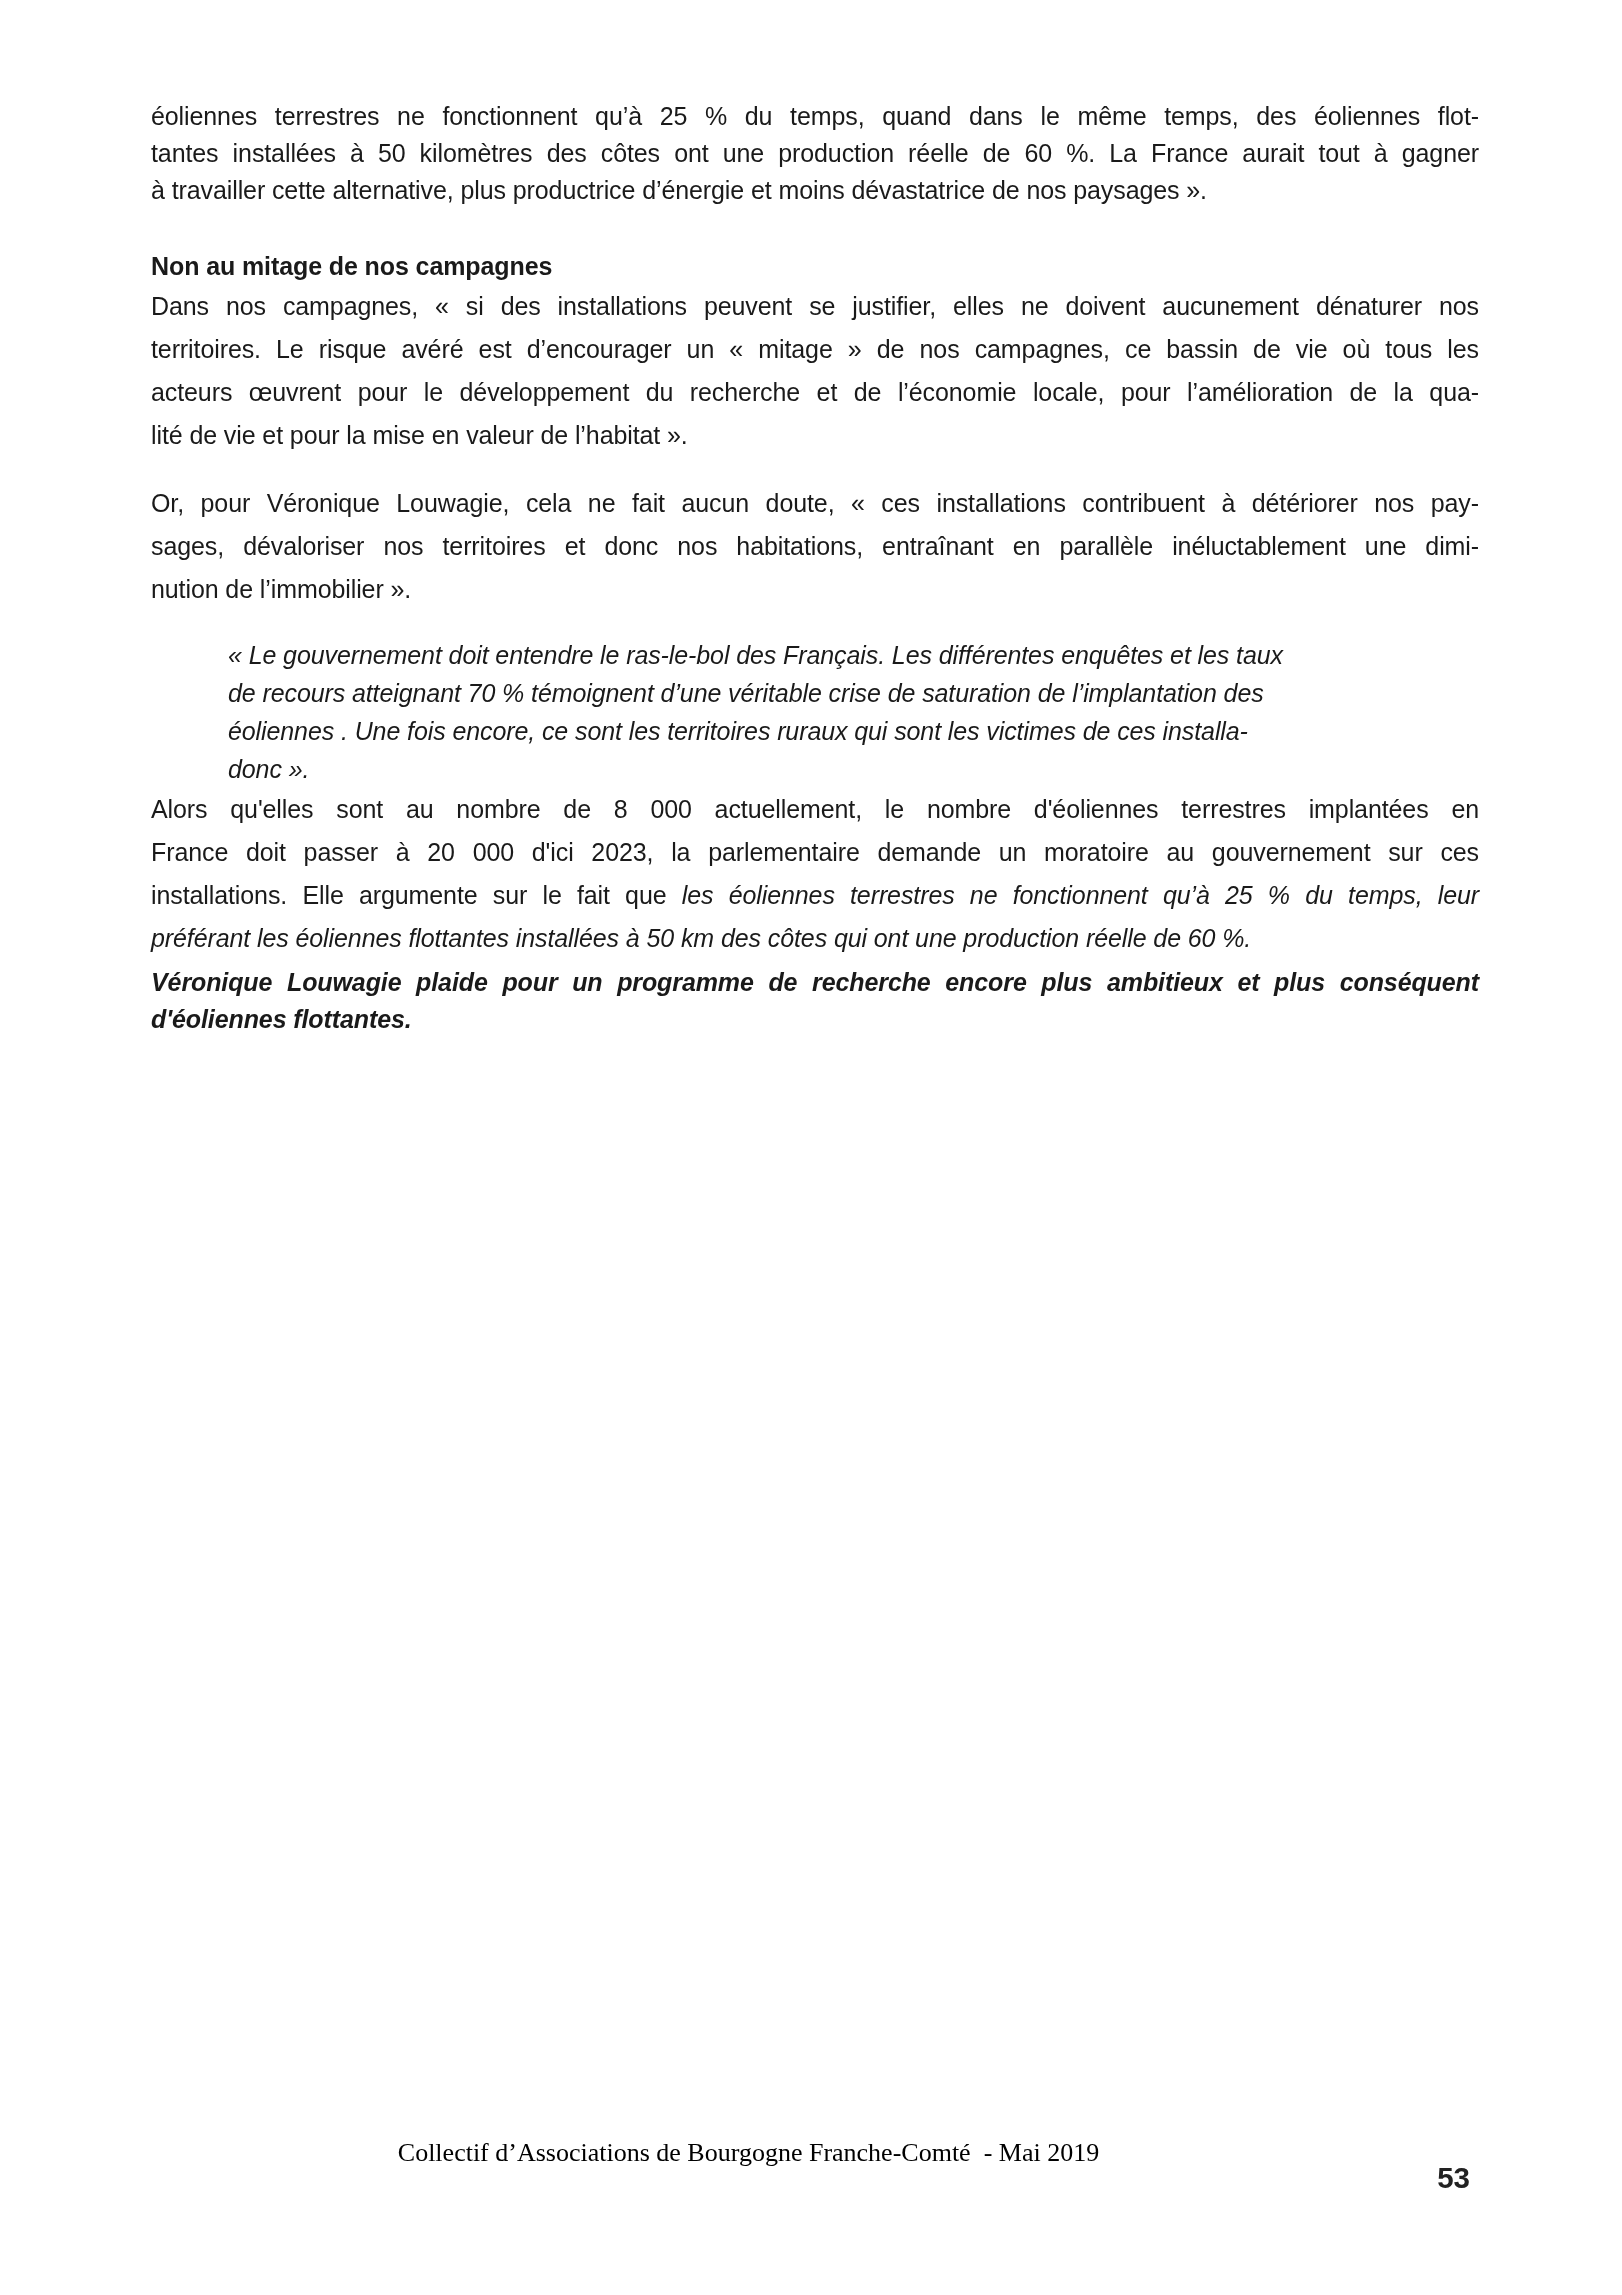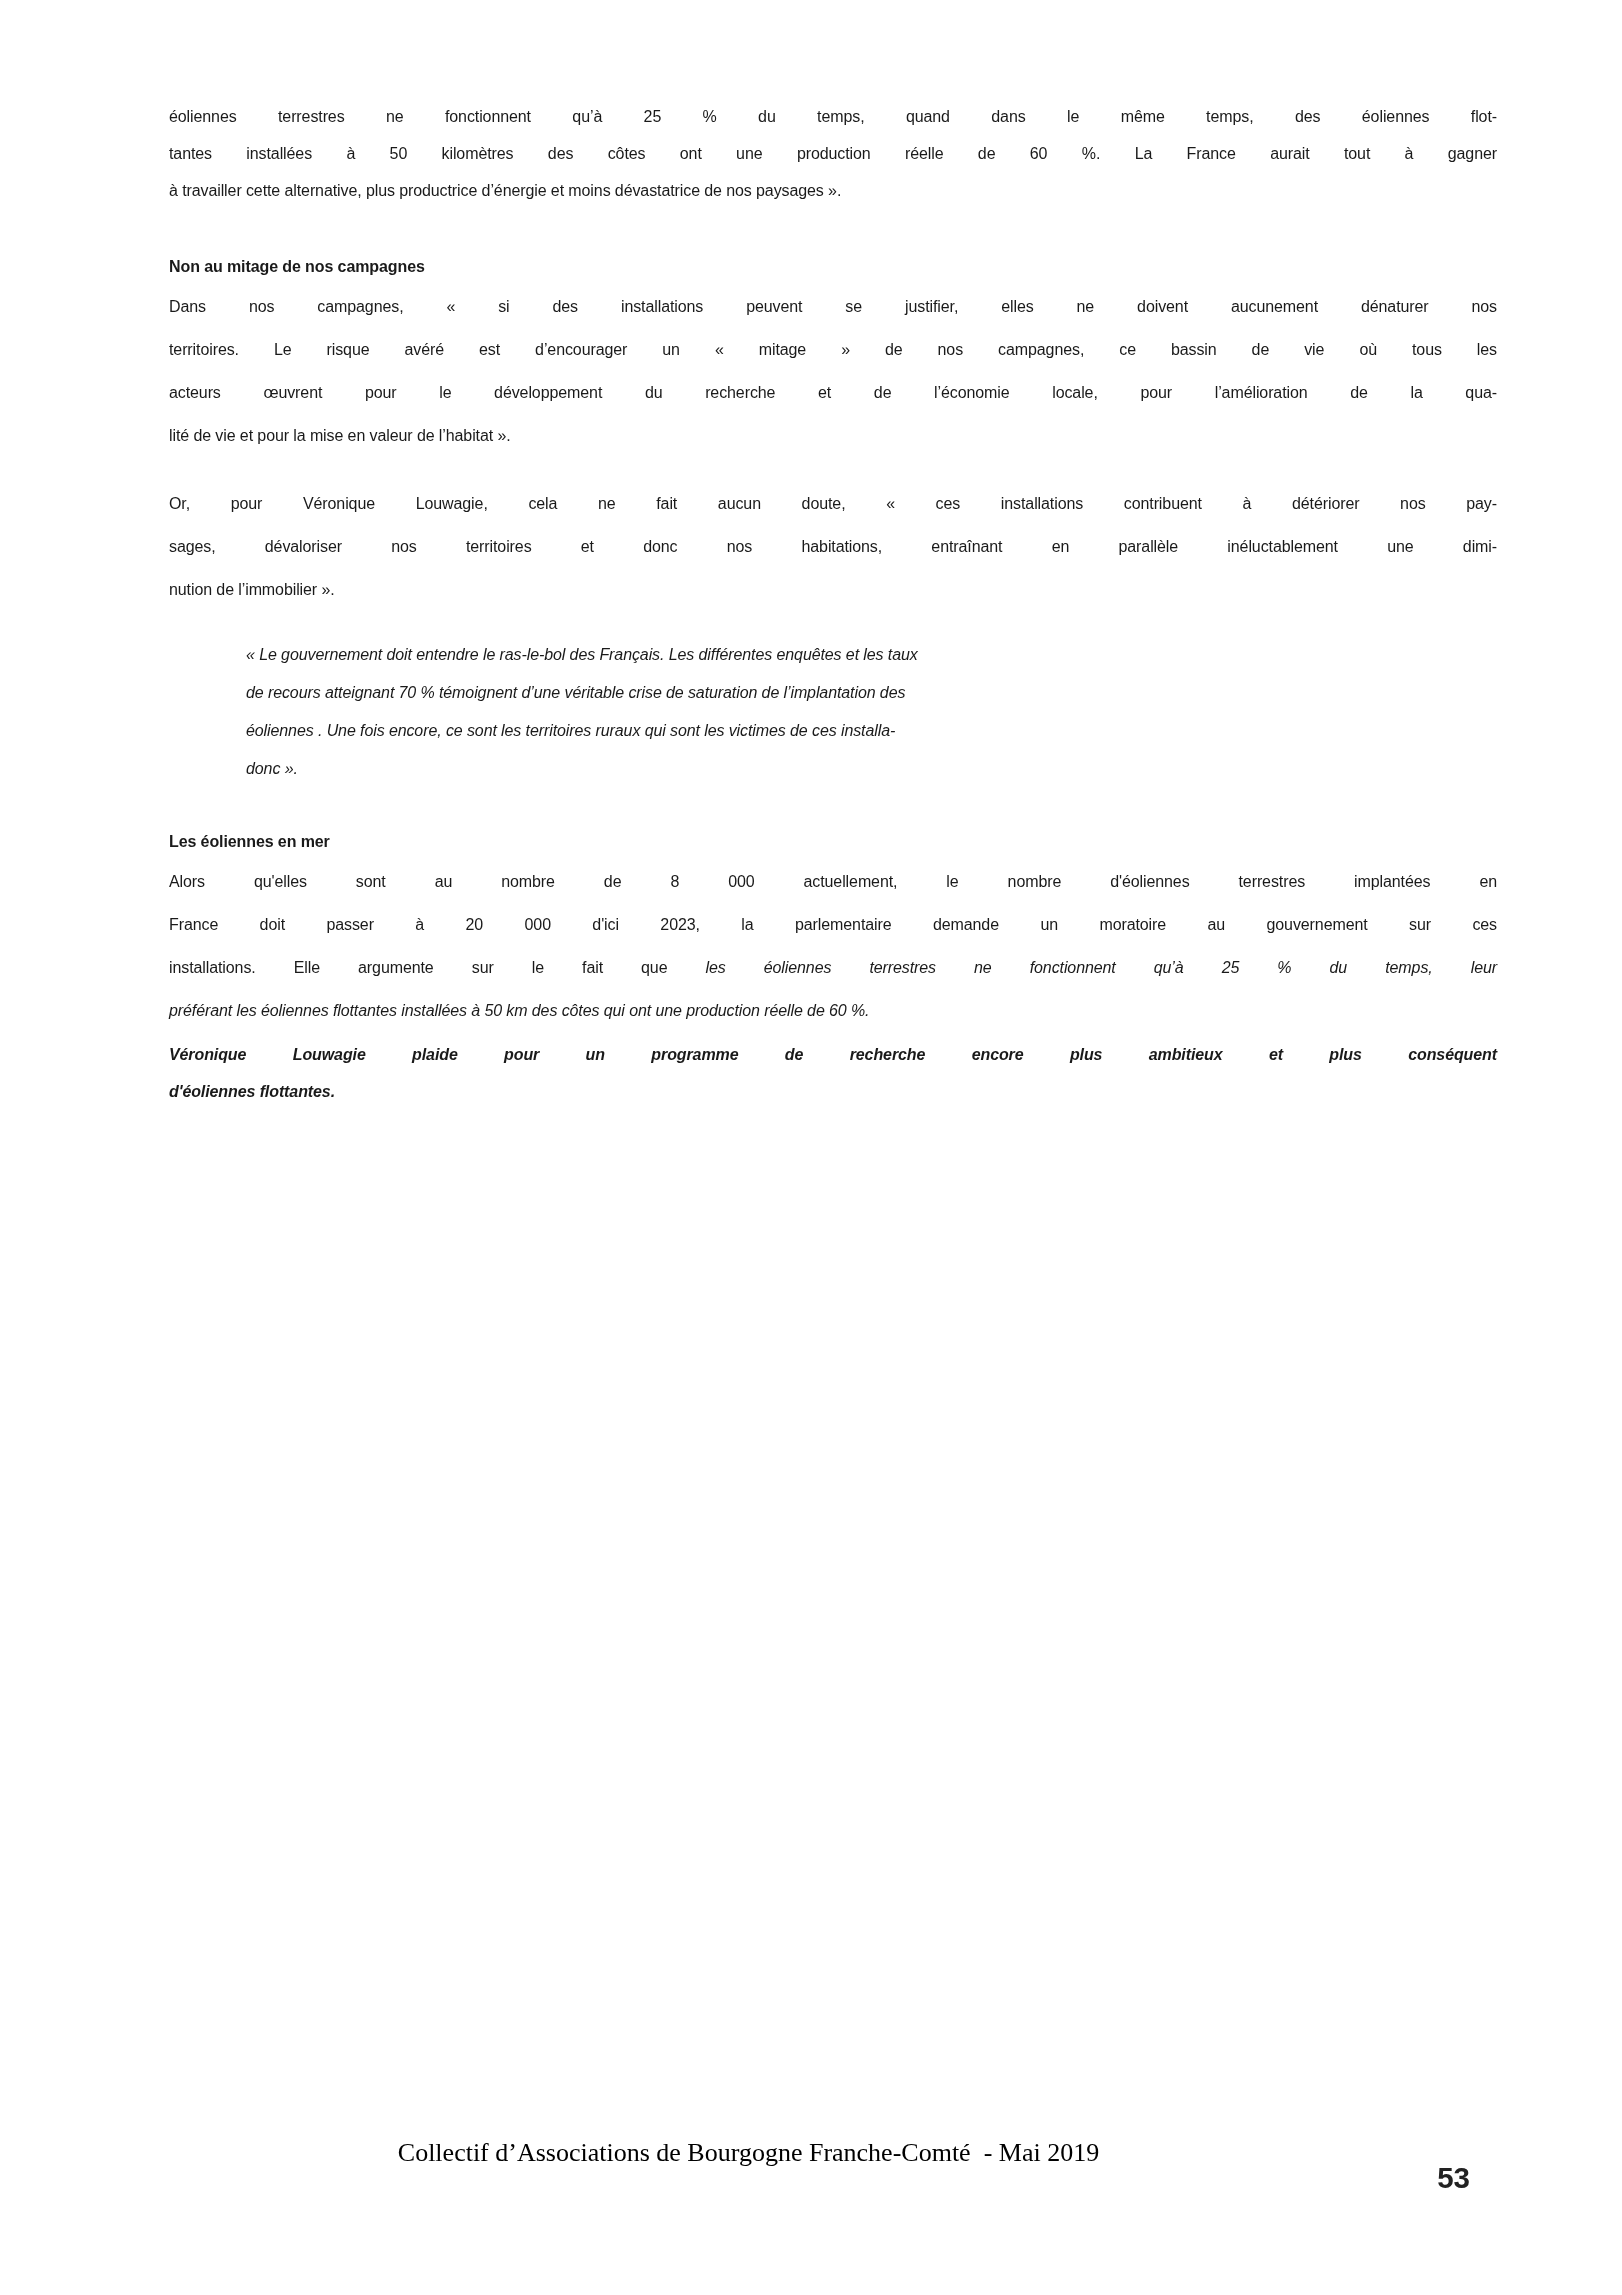--- a/index.html
+++ b/index.html
@@ -5,22 +5,22 @@
   html,body{margin:0;padding:0;}
   body{
     width:1623px;height:2295px;
     background:#ffffff;
     position:relative;
     font-family:"Liberation Sans",sans-serif;
     color:#1a1a1a;
     overflow:hidden;
   }
   .content{
-    position:absolute;left:169px;top:98px;width:1328px;
-    font-size:16px;letter-spacing:-0.1px;
+    position:absolute;left:151px;top:98px;width:1328px;
+    font-size:25px;letter-spacing:-0.1px;
   }
   .line{display:block;}
   .jl{text-align:justify;text-align-last:justify;}
   .i{font-style:italic;}
   .b{font-weight:bold;}
   .heading{font-weight:bold;line-height:37px;}
   .h1{margin-top:39px;}
   .h2{margin-top:35px;}
   .para1 .line{line-height:37px;}
   .para2 .line{line-height:43px;}
@@ -73,21 +73,20 @@
       <div class="line"><span>nution de l’immobilier ».</span></div>
     </div>
 
   <div class="para quote">
       <div class="line"><span class="i">« Le gouvernement doit entendre le ras-le-bol des Français. Les différentes enquêtes et les taux</span></div>
       <div class="line"><span class="i">de recours atteignant 70 % témoignent d’une véritable crise de saturation de l’implantation des</span></div>
       <div class="line"><span class="i">éoliennes . Une fois encore, ce sont les territoires ruraux qui sont les victimes de ces installa-</span></div>
       <div class="line"><span class="i">donc ».</span></div>
     </div>
 
-  <div class="heading h2">Les éoliennes en mer</div>
 
   <div class="para para4">
       <div class="line jl"><span>Alors qu'elles sont au nombre de 8 000 actuellement, le nombre d'éoliennes terrestres implantées en</span></div>
       <div class="line jl"><span>France doit passer à 20 000 d'ici 2023, la parlementaire demande un moratoire au gouvernement sur ces</span></div>
       <div class="line jl"><span>installations. Elle argumente sur le fait que </span><span class="i">les éoliennes terrestres ne fonctionnent qu’à 25 % du temps, leur</span></div>
       <div class="line"><span class="i">préférant les éoliennes flottantes installées à 50 km des côtes qui ont une production réelle de 60 %.</span></div>
     </div>
 
   <div class="para para5">
       <div class="line jl"><span class="b">Véronique Louwagie plaide pour un programme de recherche encore plus ambitieux et plus conséquent</span></div>

